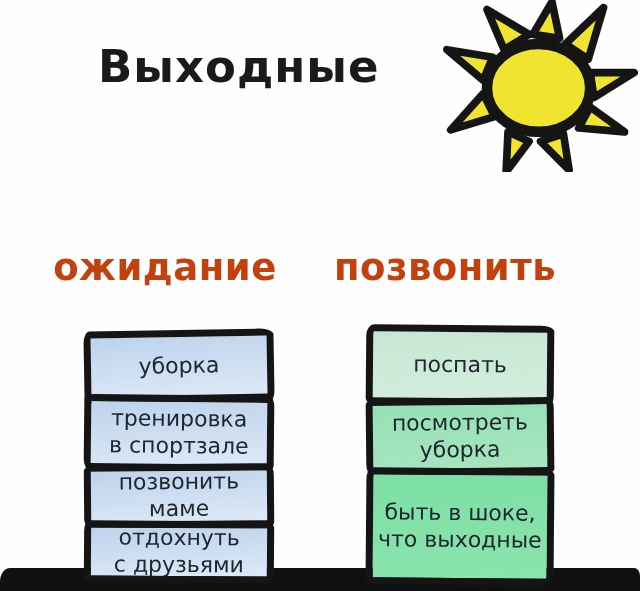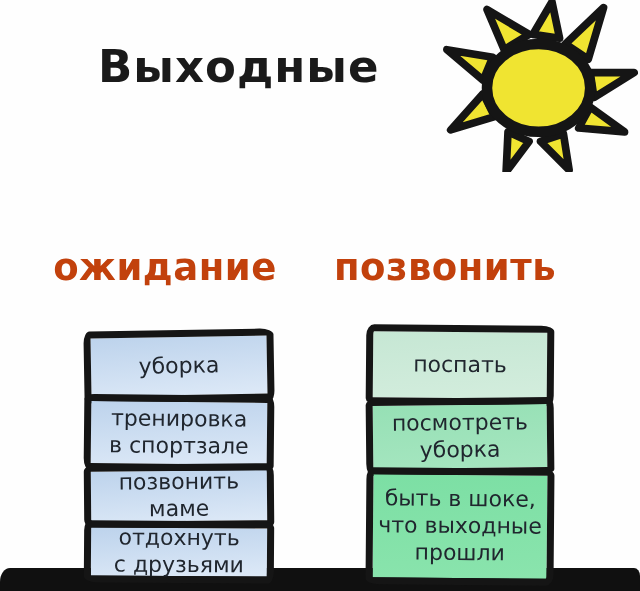--- a/index.html
+++ b/index.html
@@ -151,19 +151,18 @@
     <div class="block rea-b1">
       <span class="line">поспать</span>
     </div>
     <div class="block rea-b2">
       <span class="line">посмотреть</span>
       <span class="line">уборка</span>
     </div>
     <div class="block rea-b3">
       <span class="line">быть в шоке,</span>
       <span class="line">что выходные</span>
-      <span class="line">прошли</span>
     </div>
   </div>
 
   <div class="ground"></div>
 
 </div>
 
 </body></html>

